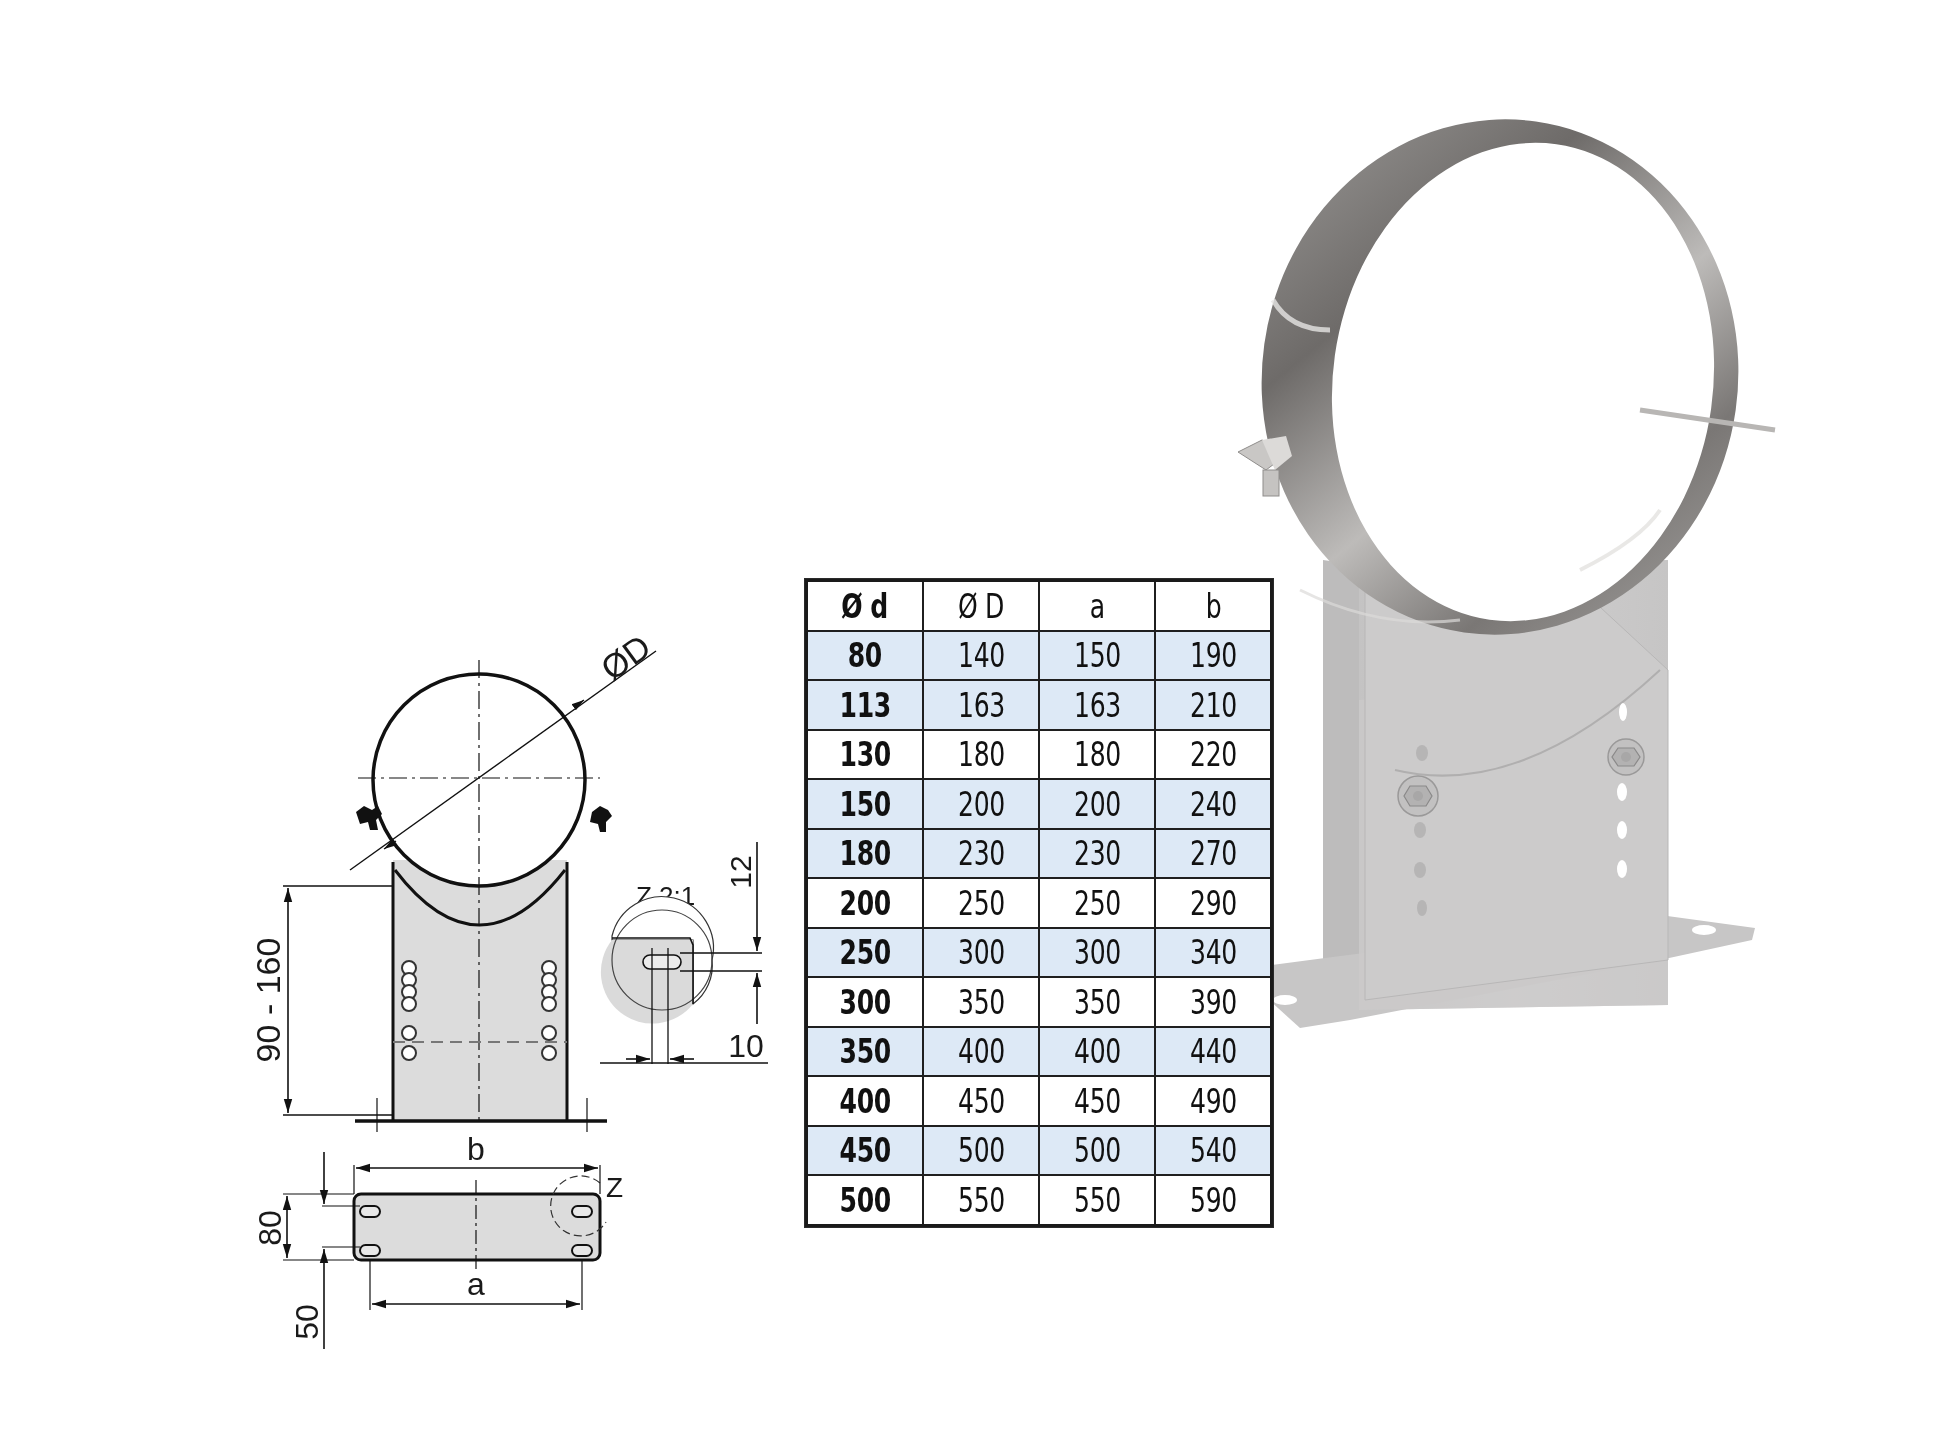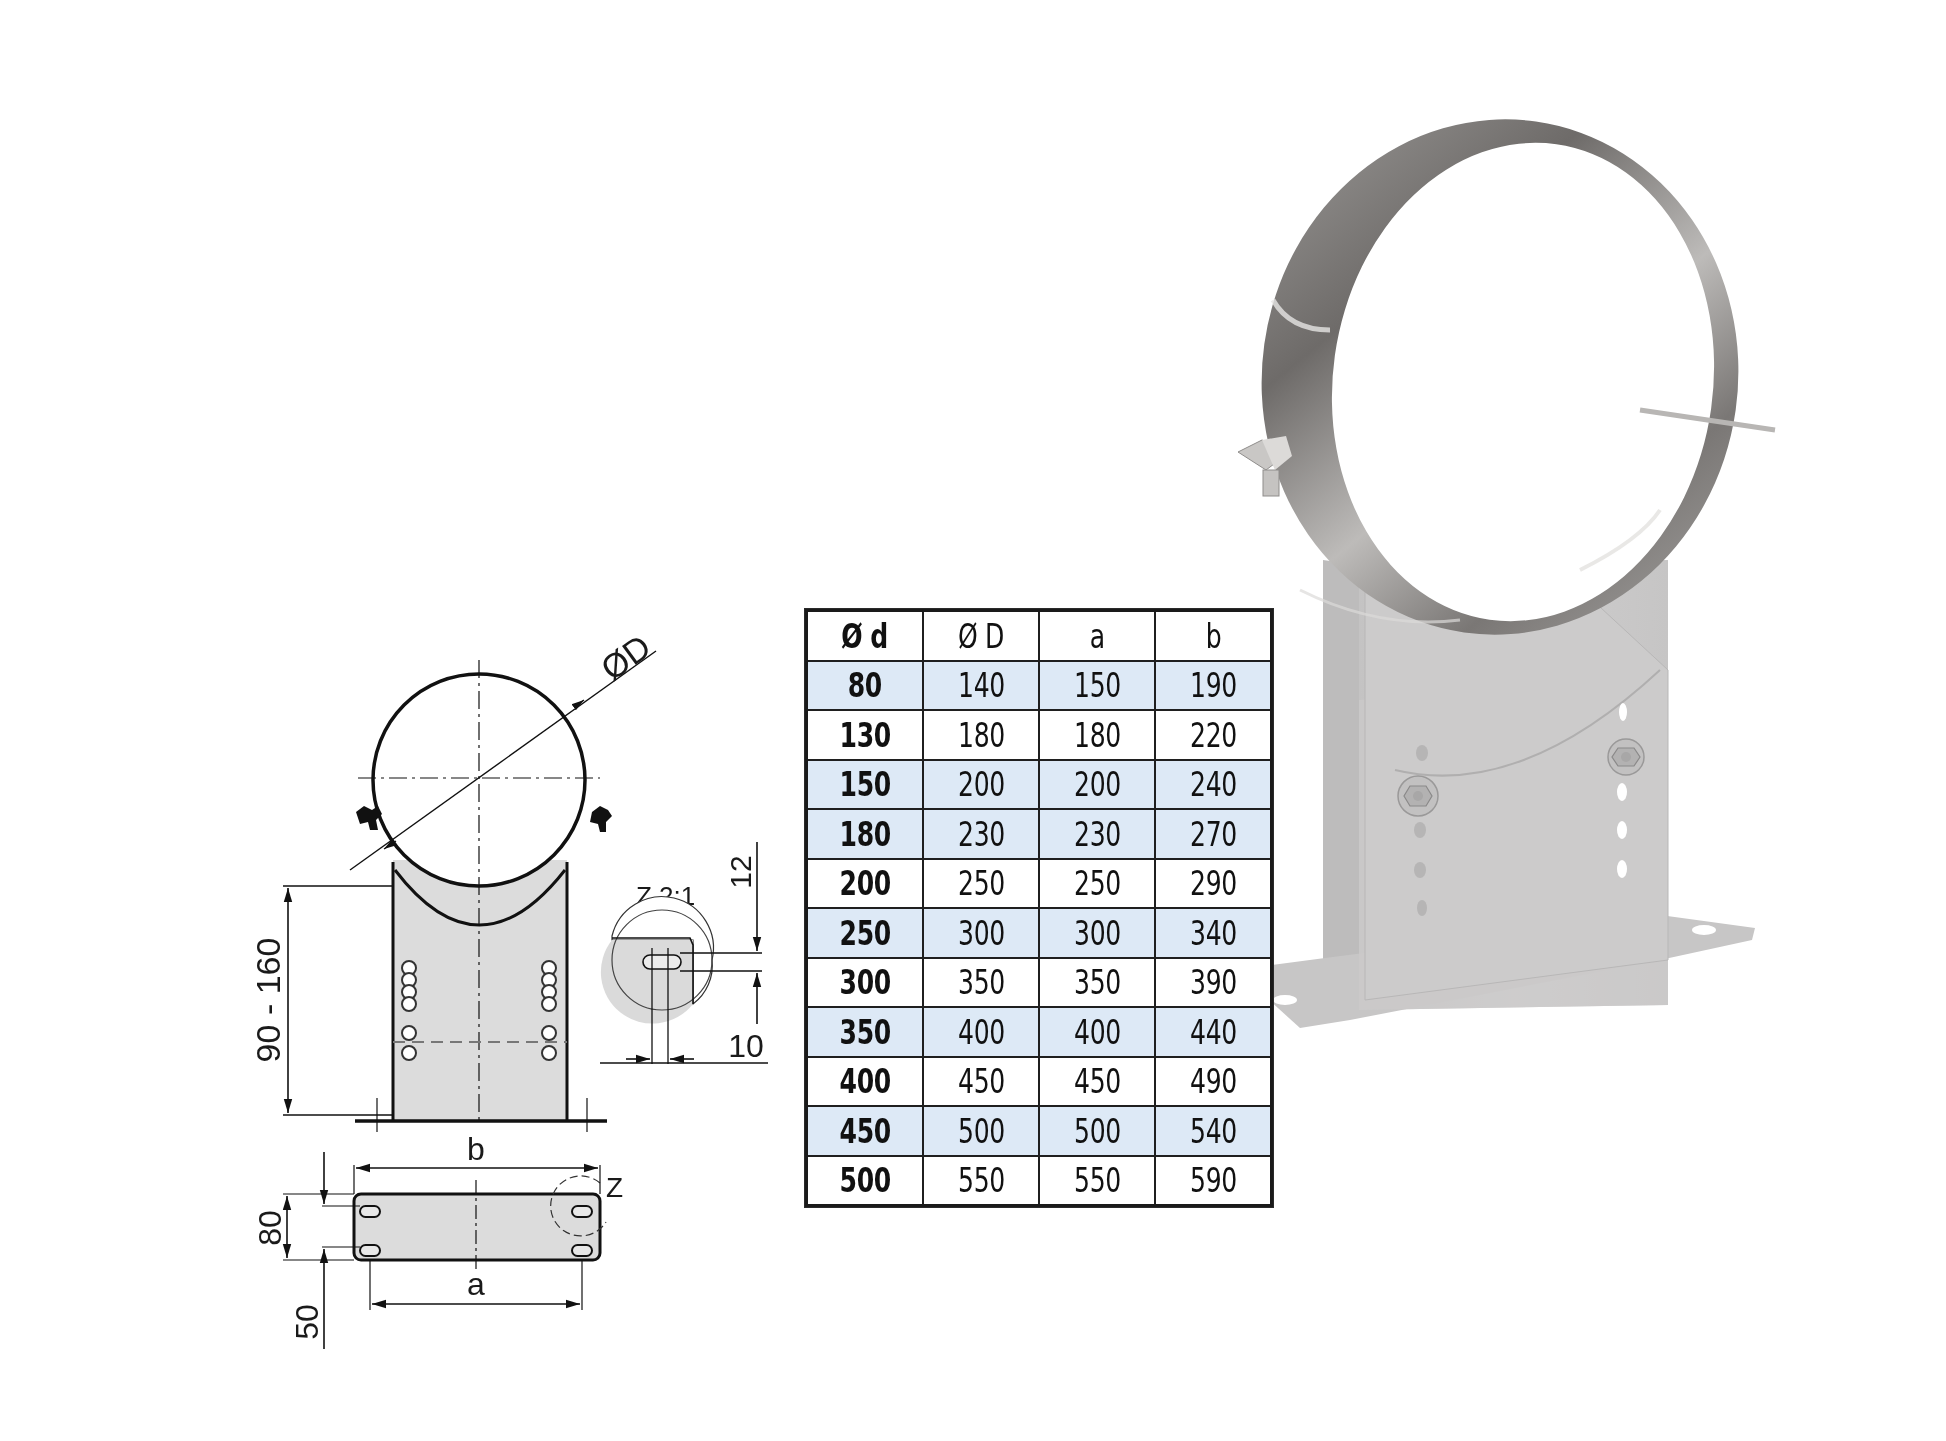--- a/index.html
+++ b/index.html
@@ -2,21 +2,21 @@
 <html><head>
 <meta charset="utf-8">
 <style>
   html, body { margin:0; padding:0; background:#ffffff; }
   body { width:1946px; height:1441px; position:relative; overflow:hidden;
          font-family:"Liberation Sans", "DejaVu Sans", sans-serif; }
   #drawing { position:absolute; left:0; top:0; width:1946px; height:1441px; }
   #photo { position:absolute; left:0; top:0; width:1946px; height:1441px; }
   .dim-text { font-family:"Liberation Sans", "DejaVu Sans", sans-serif; fill:#1a1a1a; }
 
-  #spec-table { position:absolute; left:805px; top:609px; border-collapse:collapse;
+  #spec-table { position:absolute; left:805px; top:579px; border-collapse:collapse;
                 background:#ffffff; box-shadow: 0 0 0 1px #2a2a2a; }
   #spec-table td, #spec-table th {
     border:2px solid #1f1f1f; width:114px; height:47.5px; padding:0;
     text-align:center; vertical-align:middle;
     font-family:"DejaVu Sans Condensed","DejaVu Sans", sans-serif;
     font-size:34px; color:#111111; font-weight:normal;
     transform-origin:center;
   }
   #spec-table th { font-size:34px; }
   #spec-table .first { font-weight:bold; }
@@ -224,20 +224,26 @@
       <th><span class="cond">b</span></th>
     </tr>
   </thead>
   <tbody id="table-body">
       <tr class="shaded">
         <td class="first"><span class="cond">80</span></td>
         <td><span class="cond">140</span></td>
         <td><span class="cond">150</span></td>
         <td><span class="cond">190</span></td>
       </tr>
+      <tr class="shaded">
+        <td class="first"><span class="cond">113</span></td>
+        <td><span class="cond">163</span></td>
+        <td><span class="cond">163</span></td>
+        <td><span class="cond">210</span></td>
+      </tr>
       <tr>
         <td class="first"><span class="cond">130</span></td>
         <td><span class="cond">180</span></td>
         <td><span class="cond">180</span></td>
         <td><span class="cond">220</span></td>
       </tr>
       <tr class="shaded">
         <td class="first"><span class="cond">150</span></td>
         <td><span class="cond">200</span></td>
         <td><span class="cond">200</span></td>

